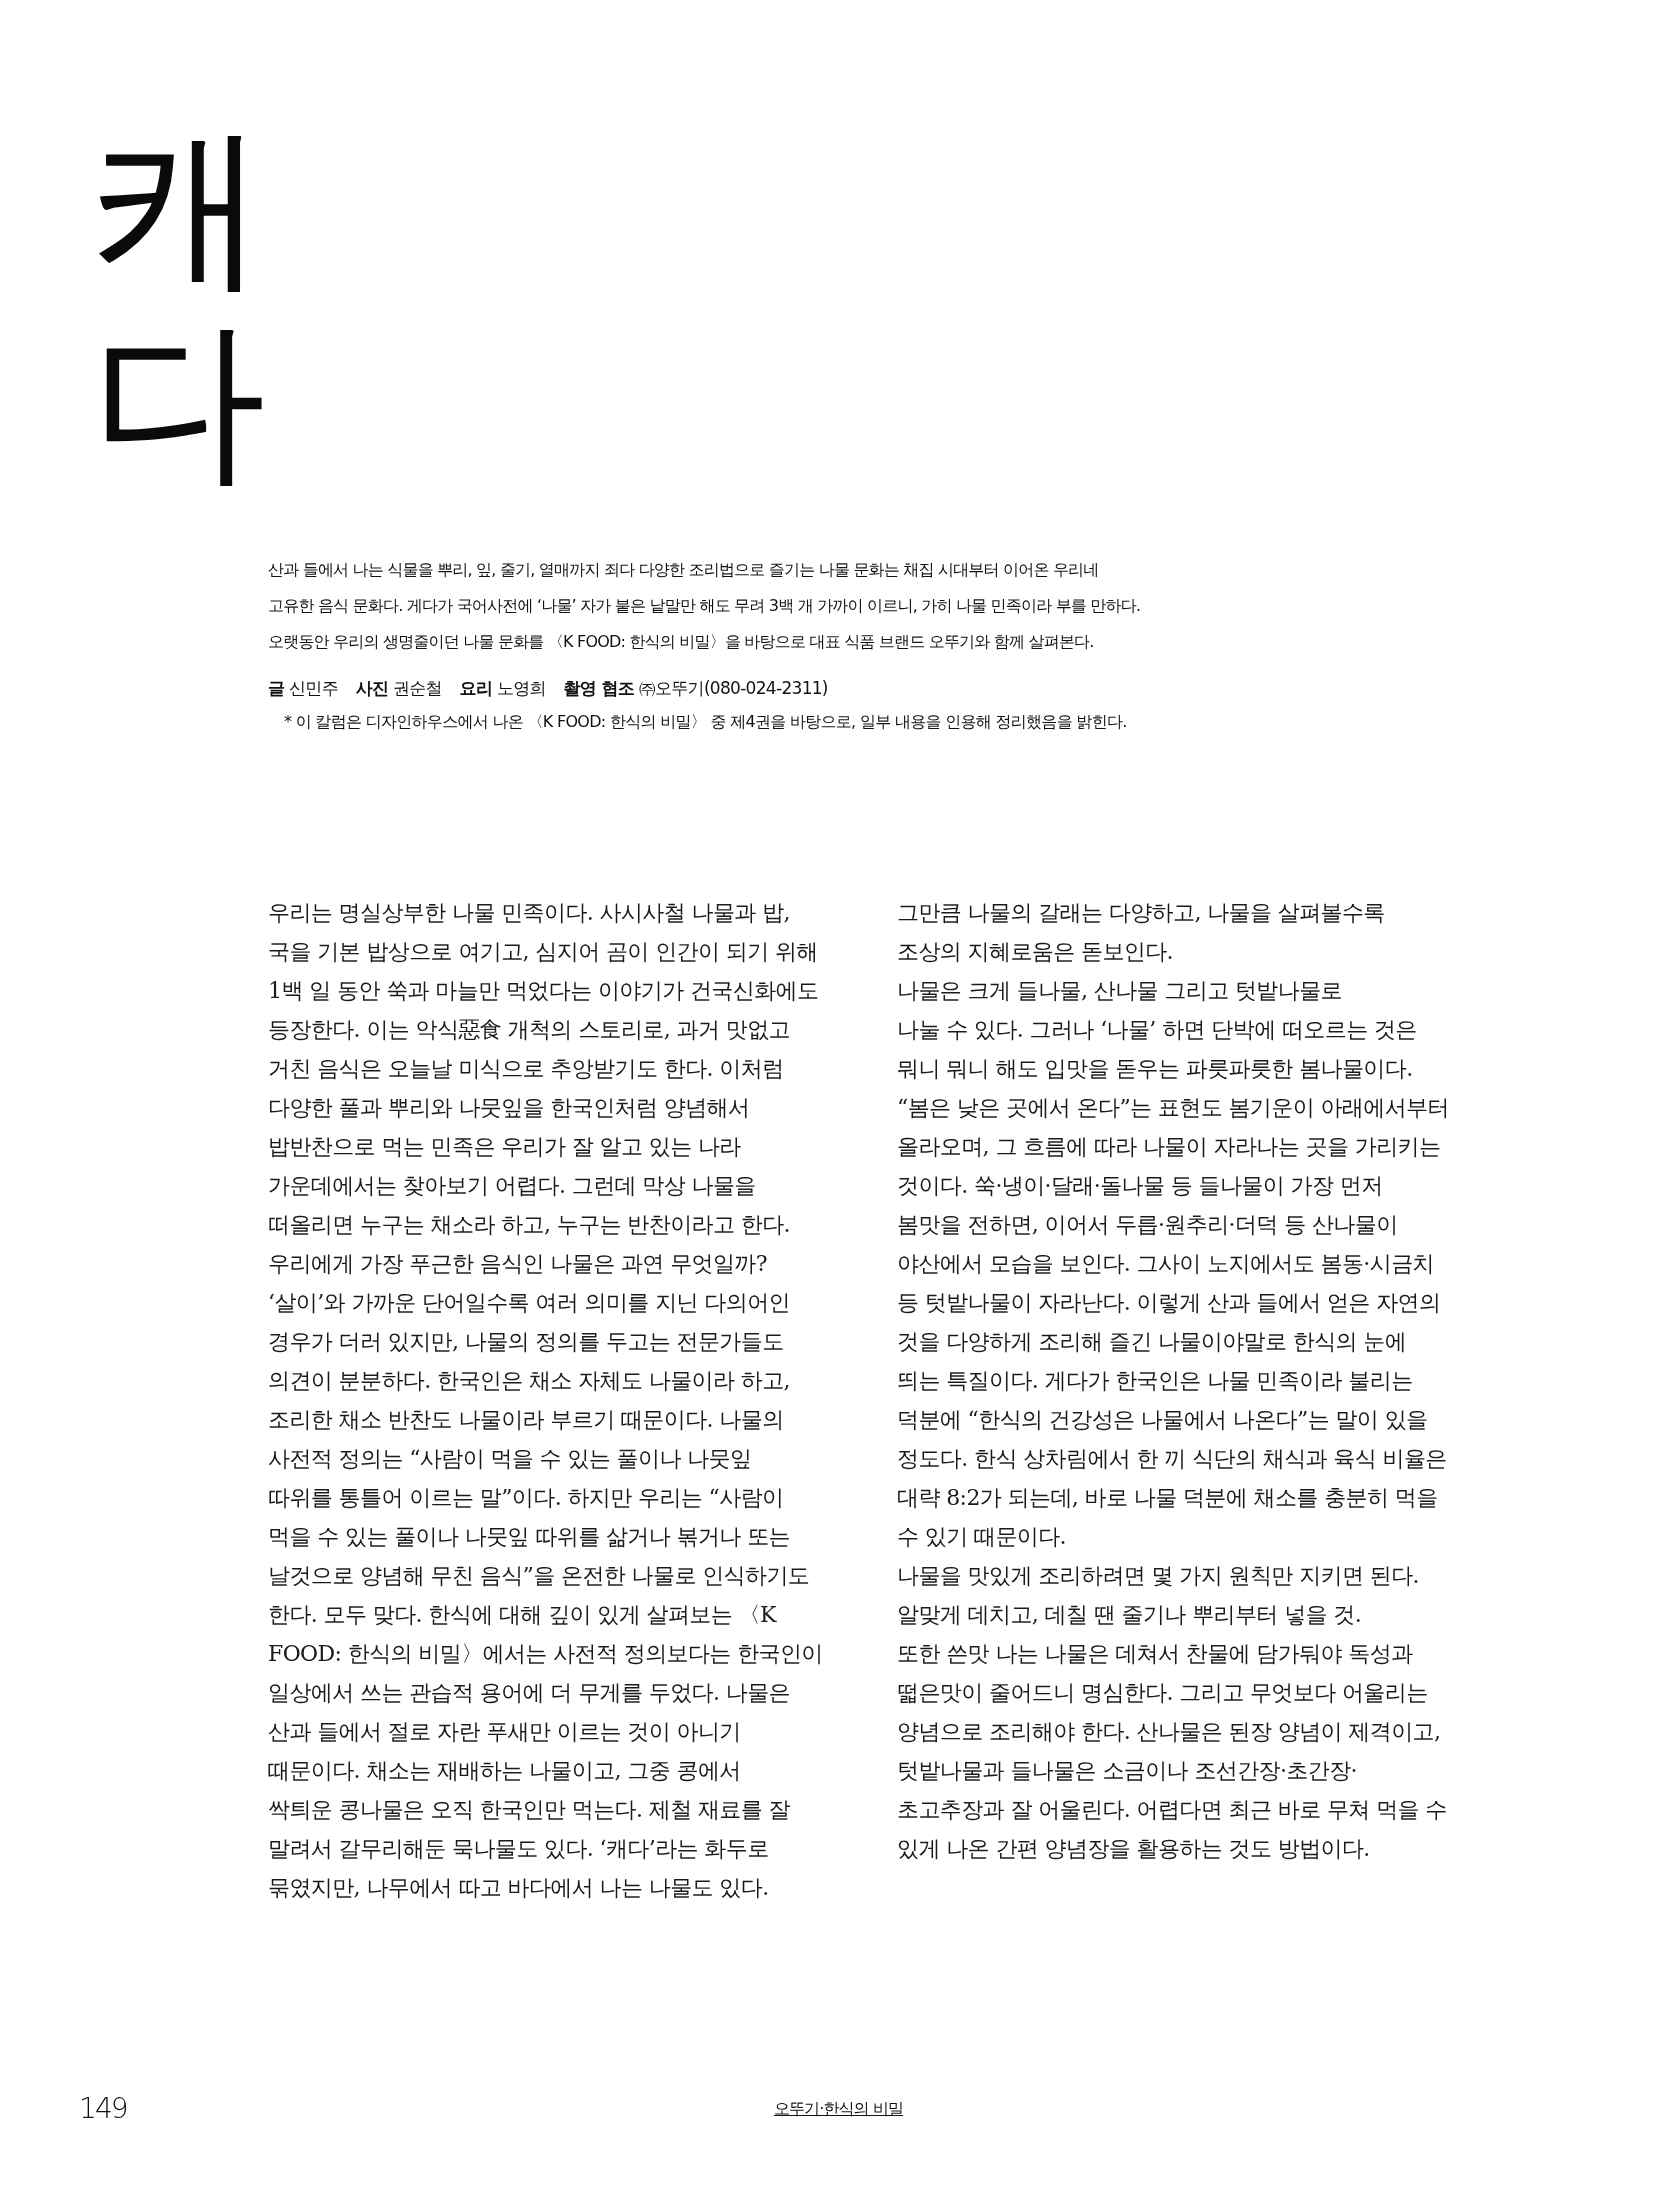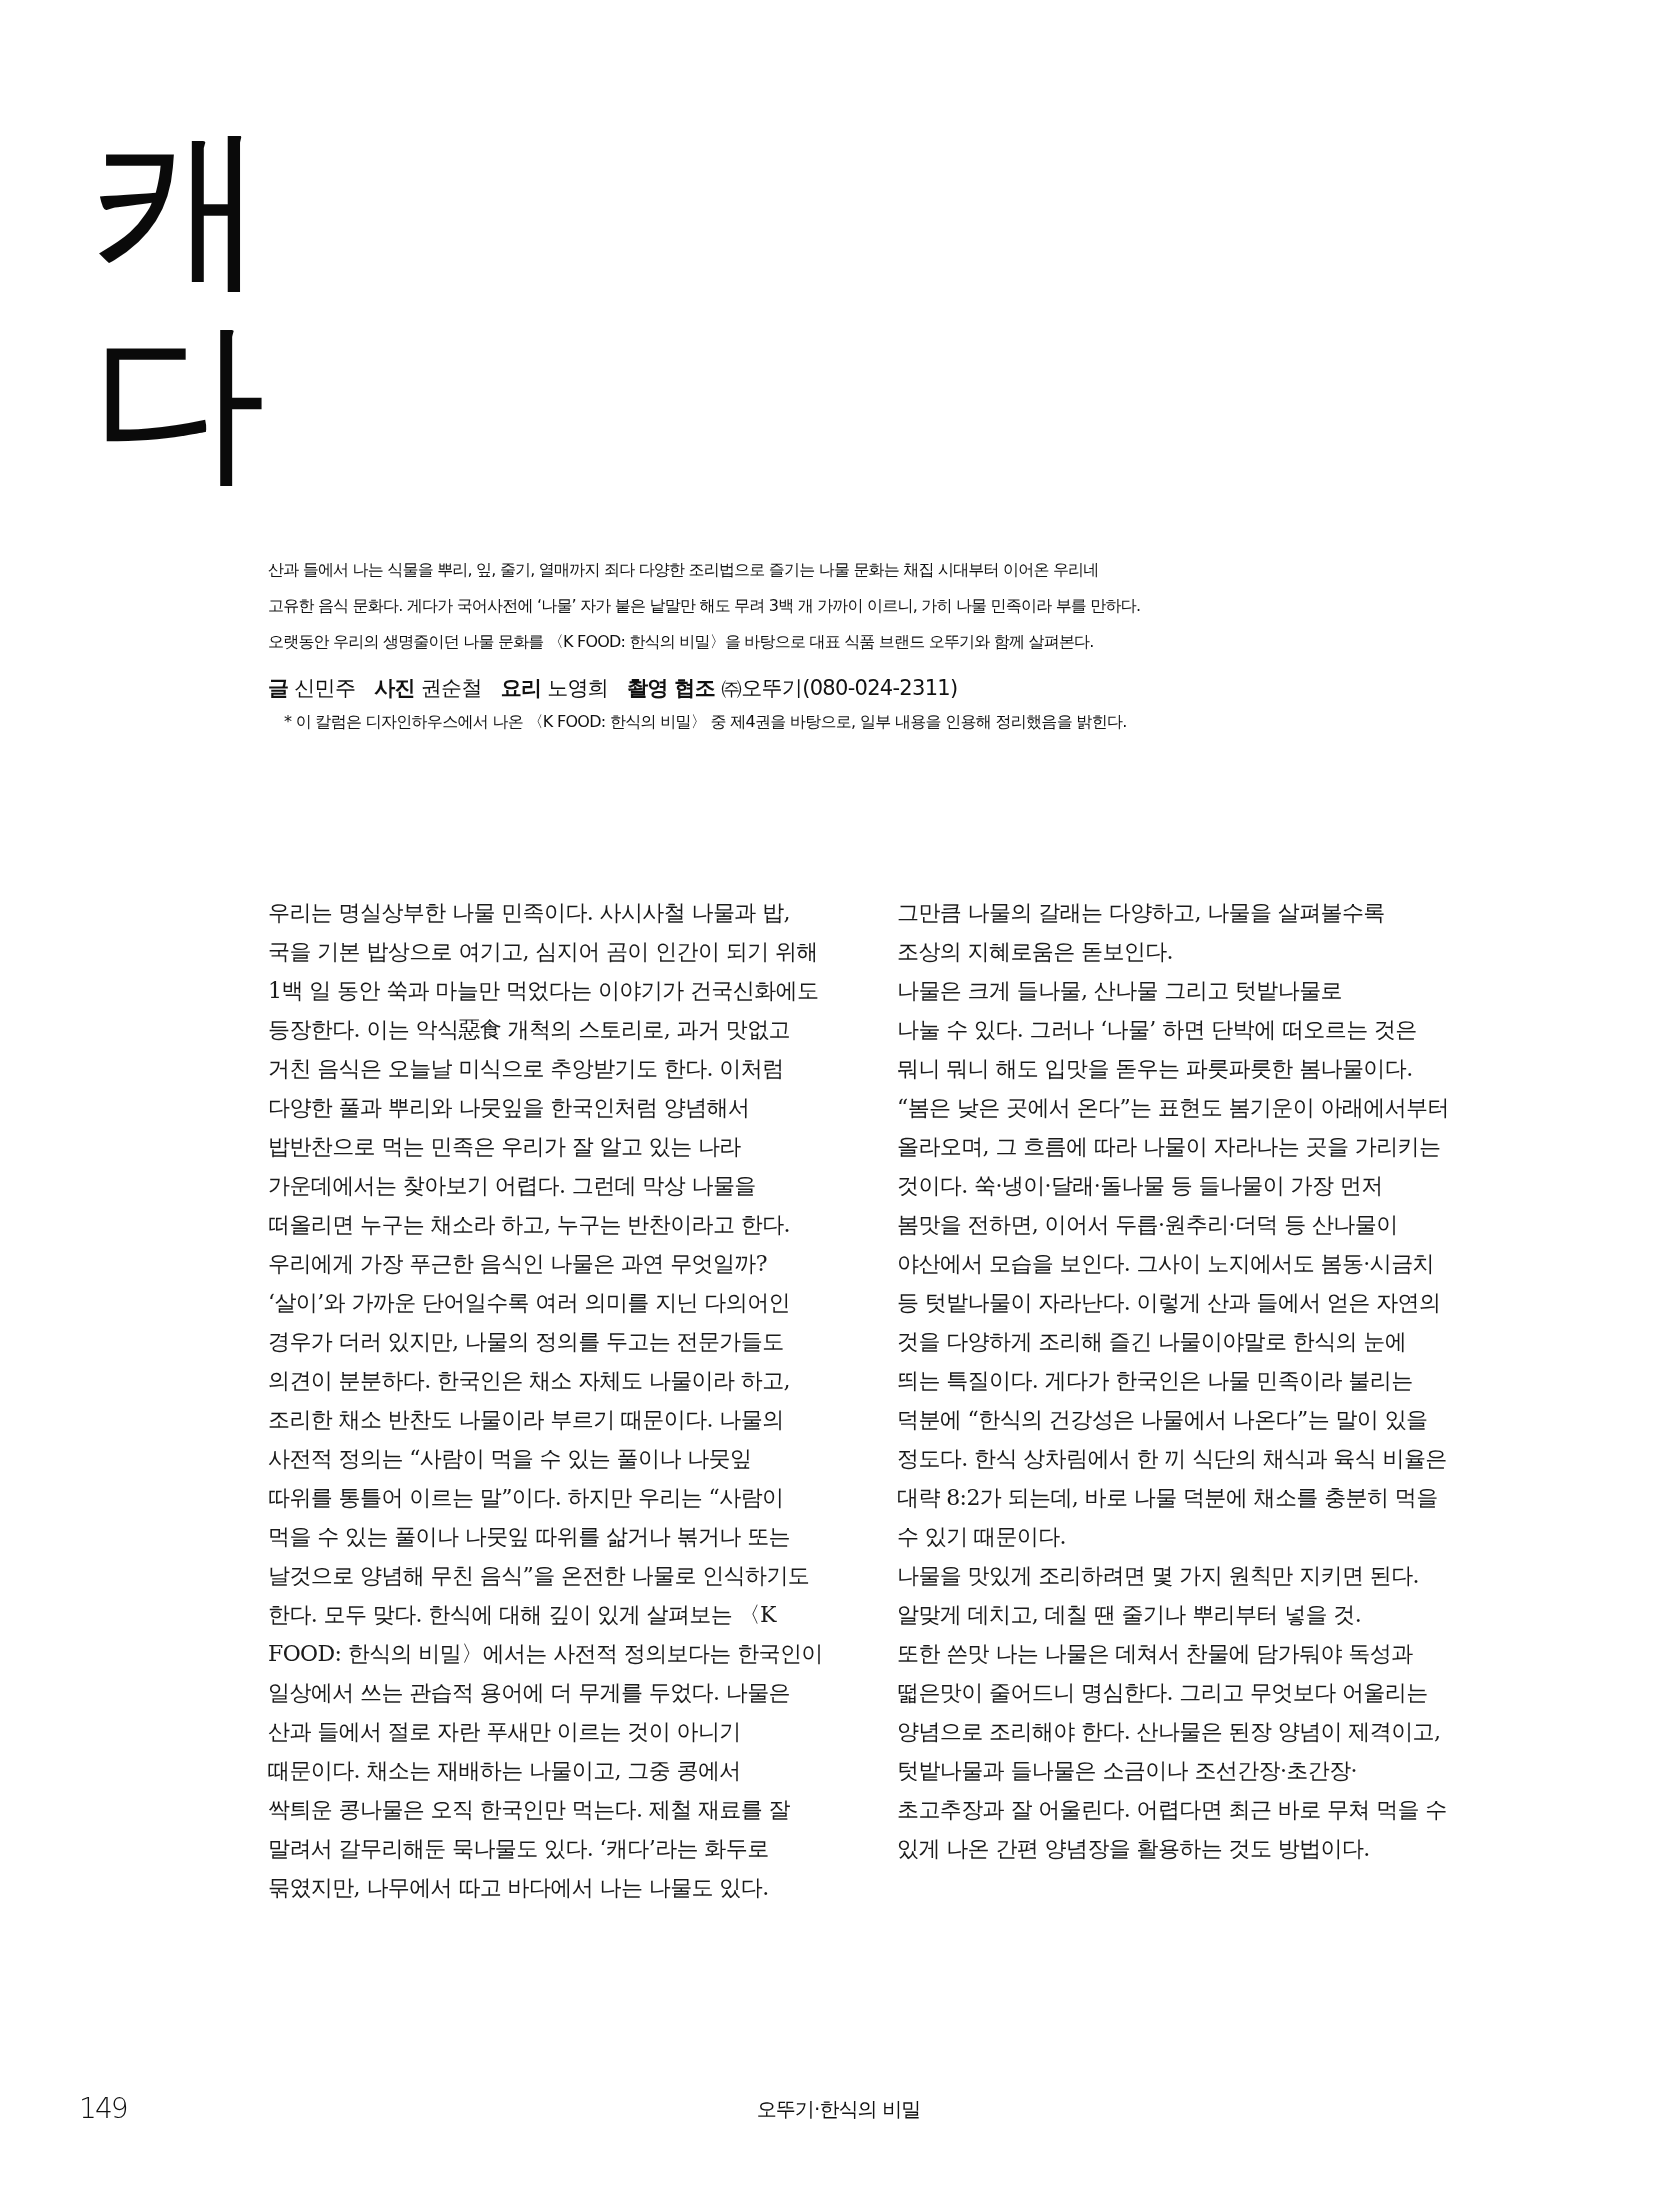--- a/index.html
+++ b/index.html
@@ -42,21 +42,21 @@
     }
     .intro p {
       margin: 0;
       white-space: nowrap;
     }
     .credits {
       position: absolute;
       left: 268px;
       top: 673px;
       font-family: "DejaVu Sans", "Liberation Sans", sans-serif;
-      font-size: 21px;
+      font-size: 17px;
       line-height: 30px;
       color: #111;
       letter-spacing: -0.7px;
       white-space: nowrap;
     }
     .credits .lbl {
       font-weight: bold;
     }
     .credits .gap {
       display: inline-block;
@@ -107,24 +107,25 @@
       color: #111;
       letter-spacing: -1.9px;
     }
     .running-title {
       position: absolute;
       left: 391px;
       top: 2092px;
       width: 895px;
       text-align: center;
       font-family: "DejaVu Sans", "Liberation Sans", sans-serif;
-      font-size: 20px;
+      font-size: 16px;
       line-height: 34px;
       color: #111;
       letter-spacing: -0.9px;
+      text-decoration: underline;
     }
   </style>
 </head>
 <body>
 
 <h1 class="title">
   <span>캐</span>
   <span>다</span>
 </h1>
 

